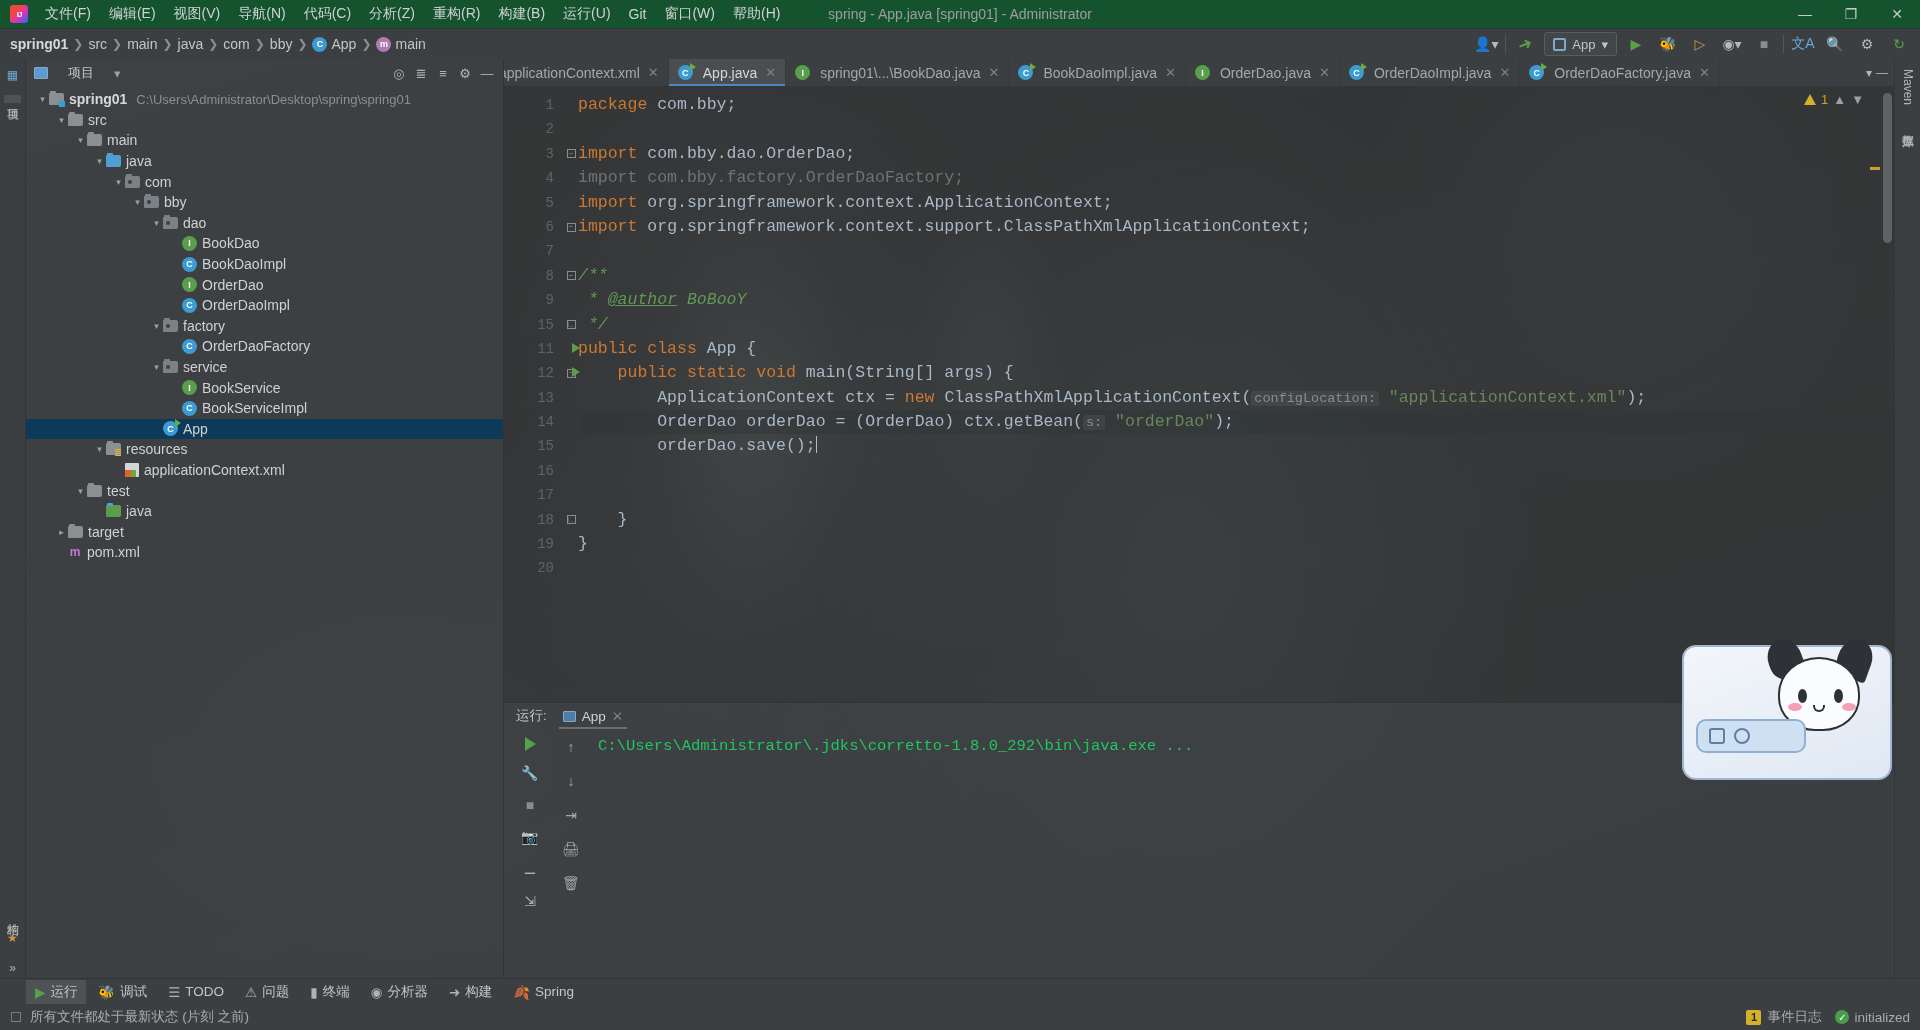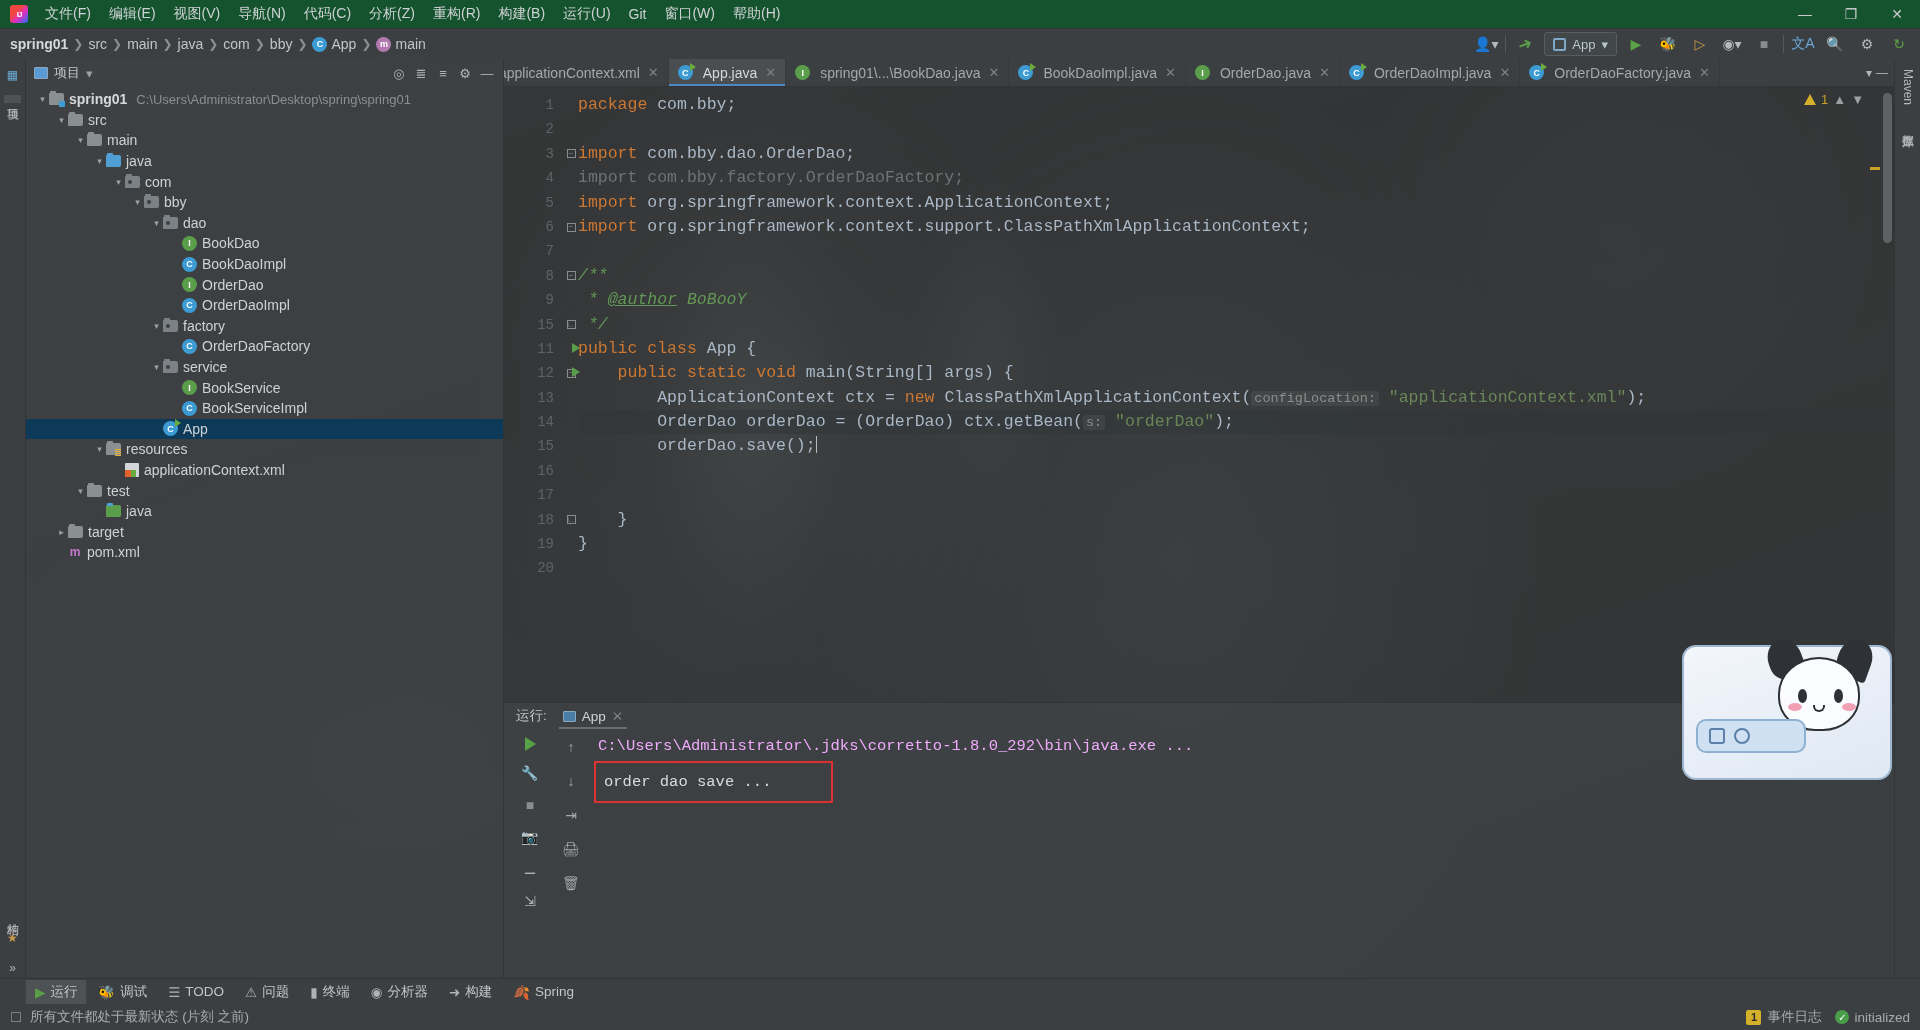--- a/index.html
+++ b/index.html
@@ -86,21 +86,21 @@
     align-items:center; padding-top:6px; gap:10px; border-right:1px solid #323537;
   }
   .rail-v { writing-mode: vertical-rl; font-size: 12px; color:#b4b7b9; padding:4px 0; }
   .rail-v.sel { background:#4e5254; }
   .rail-ico { width:20px;height:20px;display:flex;align-items:center;justify-content:center;color:#b4b7b9;font-size:12px;}
 
   
   .project-pane { width: 478px; flex: none; display: flex; flex-direction: column;
                   background: rgba(60,63,65,0.80); border-right:1px solid #323537; min-height:0;}
   .pp-header { height: 28px; display:flex; align-items:center; padding-left:8px; font-size:13px;
-               color:#c2c5c7; gap:6px; flex:none;}
+               color:#c2c5c7; gap:20px; flex:none;}
   .pp-header .pico{width:14px;height:12px;border:1px solid #8aa8bf;background:#5b9bd5;border-radius:1px;}
   .pp-tools { margin-left:auto; display:flex; gap:2px; padding-right:6px;}
   .pp-tool { width:20px;height:20px;display:flex;align-items:center;justify-content:center;
              color:#b0b3b5;font-size:13px;}
   .tree { flex:1; overflow:hidden; font-size:14px; padding-top:2px; position:relative;}
   .trow { height: 20.6px; display:flex; align-items:center; color:#cfd2d4; white-space:nowrap;}
   .trow.sel { background:#0d3a58; }
   .arrow { width:13px; text-align:center; color:#9ba0a2; font-size:9px; flex:none;}
   .arrow.empty { color: transparent; }
   .fo { width:15px;height:12px;margin-right:4px;flex:none;border-radius:1px 2px 2px 1px;
@@ -179,21 +179,21 @@
   .run-tab{display:flex;align-items:center;gap:6px;padding:2px 8px;position:relative;color:#d0d3d5;}
   .run-tab:after{content:"";position:absolute;left:4px;right:4px;bottom:-3px;height:2px;background:#6a6e70;}
   .run-tab .ri{width:13px;height:11px;border:1px solid #88a8c0;background:#4a7ea8;border-radius:1px;}
   .run-body{flex:1;display:flex;min-height:0;}
   .run-rail{width:52px;flex:none;display:flex;flex-direction:column;align-items:center;gap:12px;padding-top:8px;color:#b0b3b5;}
   .run-rail2{width:30px;flex:none;display:flex;flex-direction:column;align-items:center;gap:14px;padding-top:8px;color:#a5a8aa;font-size:13px;}
   .rr-ico{width:22px;height:20px;display:flex;align-items:center;justify-content:center;font-size:14px;}
   .play-g{width:0;height:0;border-left:11px solid #59a147;border-top:7px solid transparent;border-bottom:7px solid transparent;}
   .console{flex:1;padding:8px 0 0 12px;font-family:"Liberation Mono", monospace;font-size:15.5px;
            color:#bbbbbb;position:relative;min-width:0;}
-  .cl-dim{color:#f0abfc;}
+  .cl-dim{color:#22c55e;}
   .hl-box{display:inline-block;border:2px solid #e03131;padding:10px 60px 10px 8px;margin:6px 0 0 -4px;color:#d8dbdd;}
   .cl-end{margin-top:22px;color:#cfd2d4;font-family:"Liberation Sans",sans-serif;font-size:14.5px;}
 
   
   .tw-bar{height:26px;background:#3c3f41;display:flex;align-items:center;gap:3px;padding-left:26px;
           font-size:13.5px;color:#c2c5c7;flex:none;border-top:1px solid #323537;}
   .tw{display:flex;align-items:center;gap:5px;padding:3px 9px;}
   .tw.sel{background:#4e5254;}
   .status{height:26px;background:#3c3f41;display:flex;align-items:center;padding:0 10px;
           font-size:13.5px;color:#a8abad;flex:none;}
@@ -239,20 +239,21 @@
     <div class="menu-item">视图(V)</div>
     <div class="menu-item">导航(N)</div>
     <div class="menu-item">代码(C)</div>
     <div class="menu-item">分析(Z)</div>
     <div class="menu-item">重构(R)</div>
     <div class="menu-item">构建(B)</div>
     <div class="menu-item">运行(U)</div>
     <div class="menu-item">Git</div>
     <div class="menu-item">窗口(W)</div>
     <div class="menu-item">帮助(H)</div>
+    <div class="win-title">spring - App.java [spring01] - Administrator</div>
     <div class="win-btns">
       <div class="win-btn">—</div>
       <div class="win-btn">❐</div>
       <div class="win-btn close">✕</div>
     </div>
   </div>
 
   <div class="navbar">
     <div class="crumb">
       <span class="root">spring01</span>
@@ -599,21 +600,20 @@
           </div>
           <div class="run-rail2">
             <div class="rr-ico">↑</div>
             <div class="rr-ico">↓</div>
             <div class="rr-ico">⇥</div>
             <div class="rr-ico">🖨</div>
             <div class="rr-ico">🗑</div>
           </div>
           <div class="console">
             <div class="cl-dim">C:\Users\Administrator\.jdks\corretto-1.8.0_292\bin\java.exe ...</div>
-            <div class="hl-box">order dao save ...</div>
           </div>
         </div>
       </div>
     </div>
 
     <div class="right-rail">
       <div class="rail-v">Maven</div>
       <div class="rail-v">数据库</div>
     </div>
   </div>

